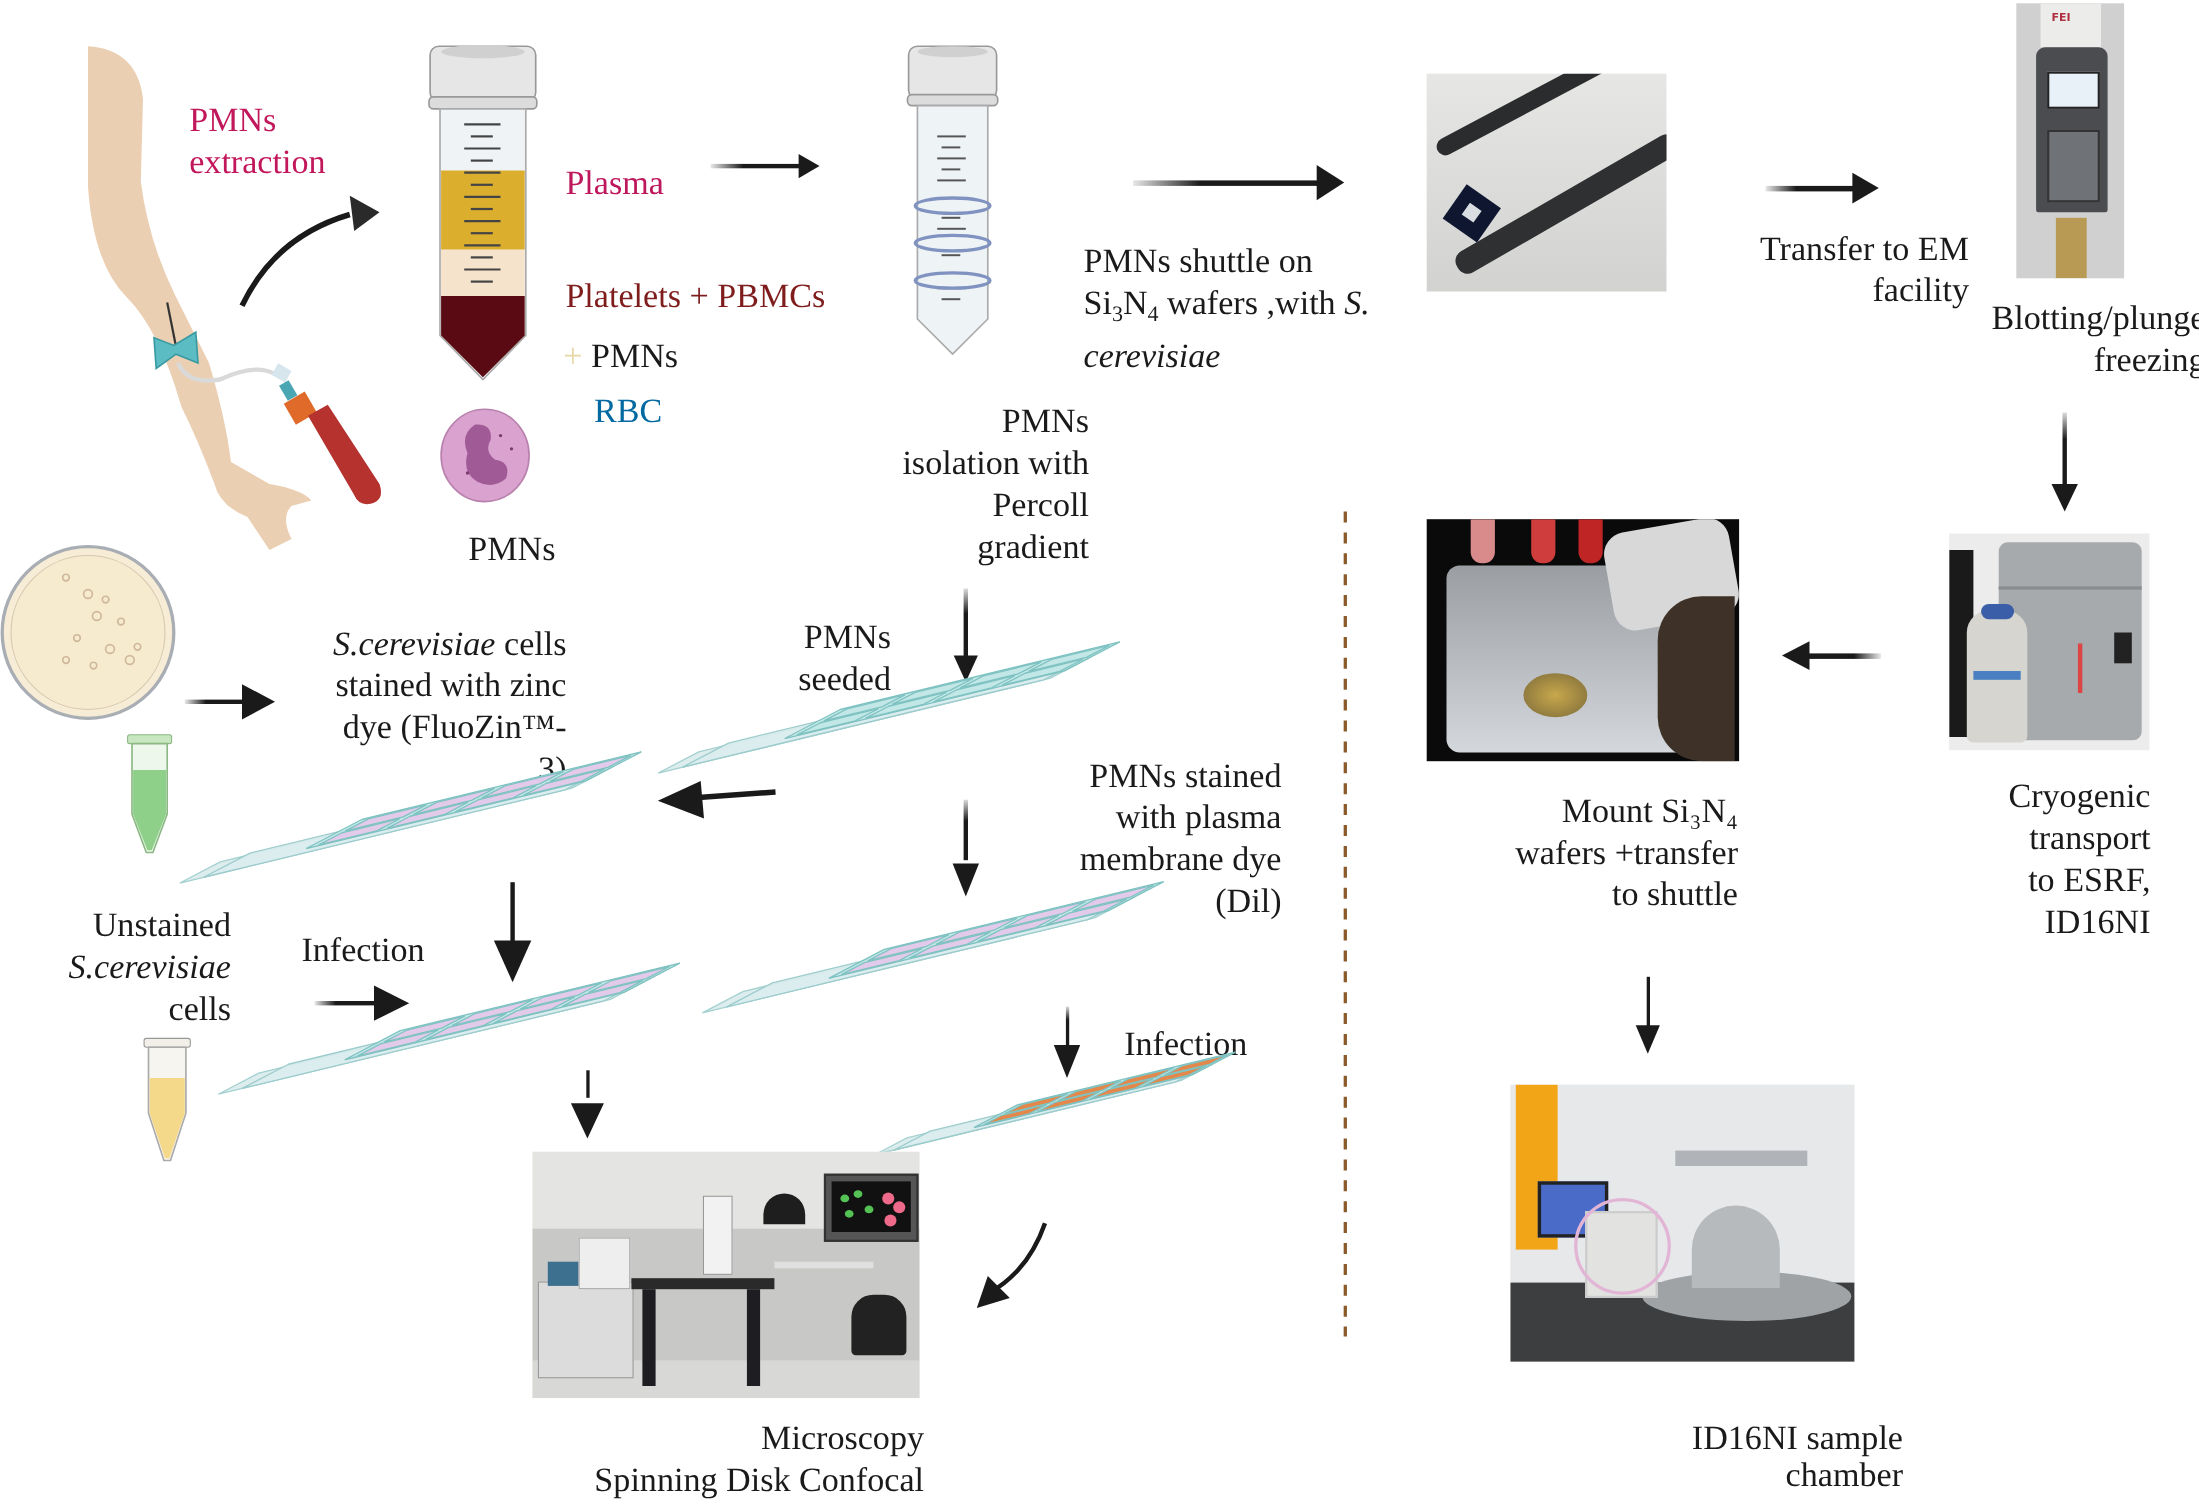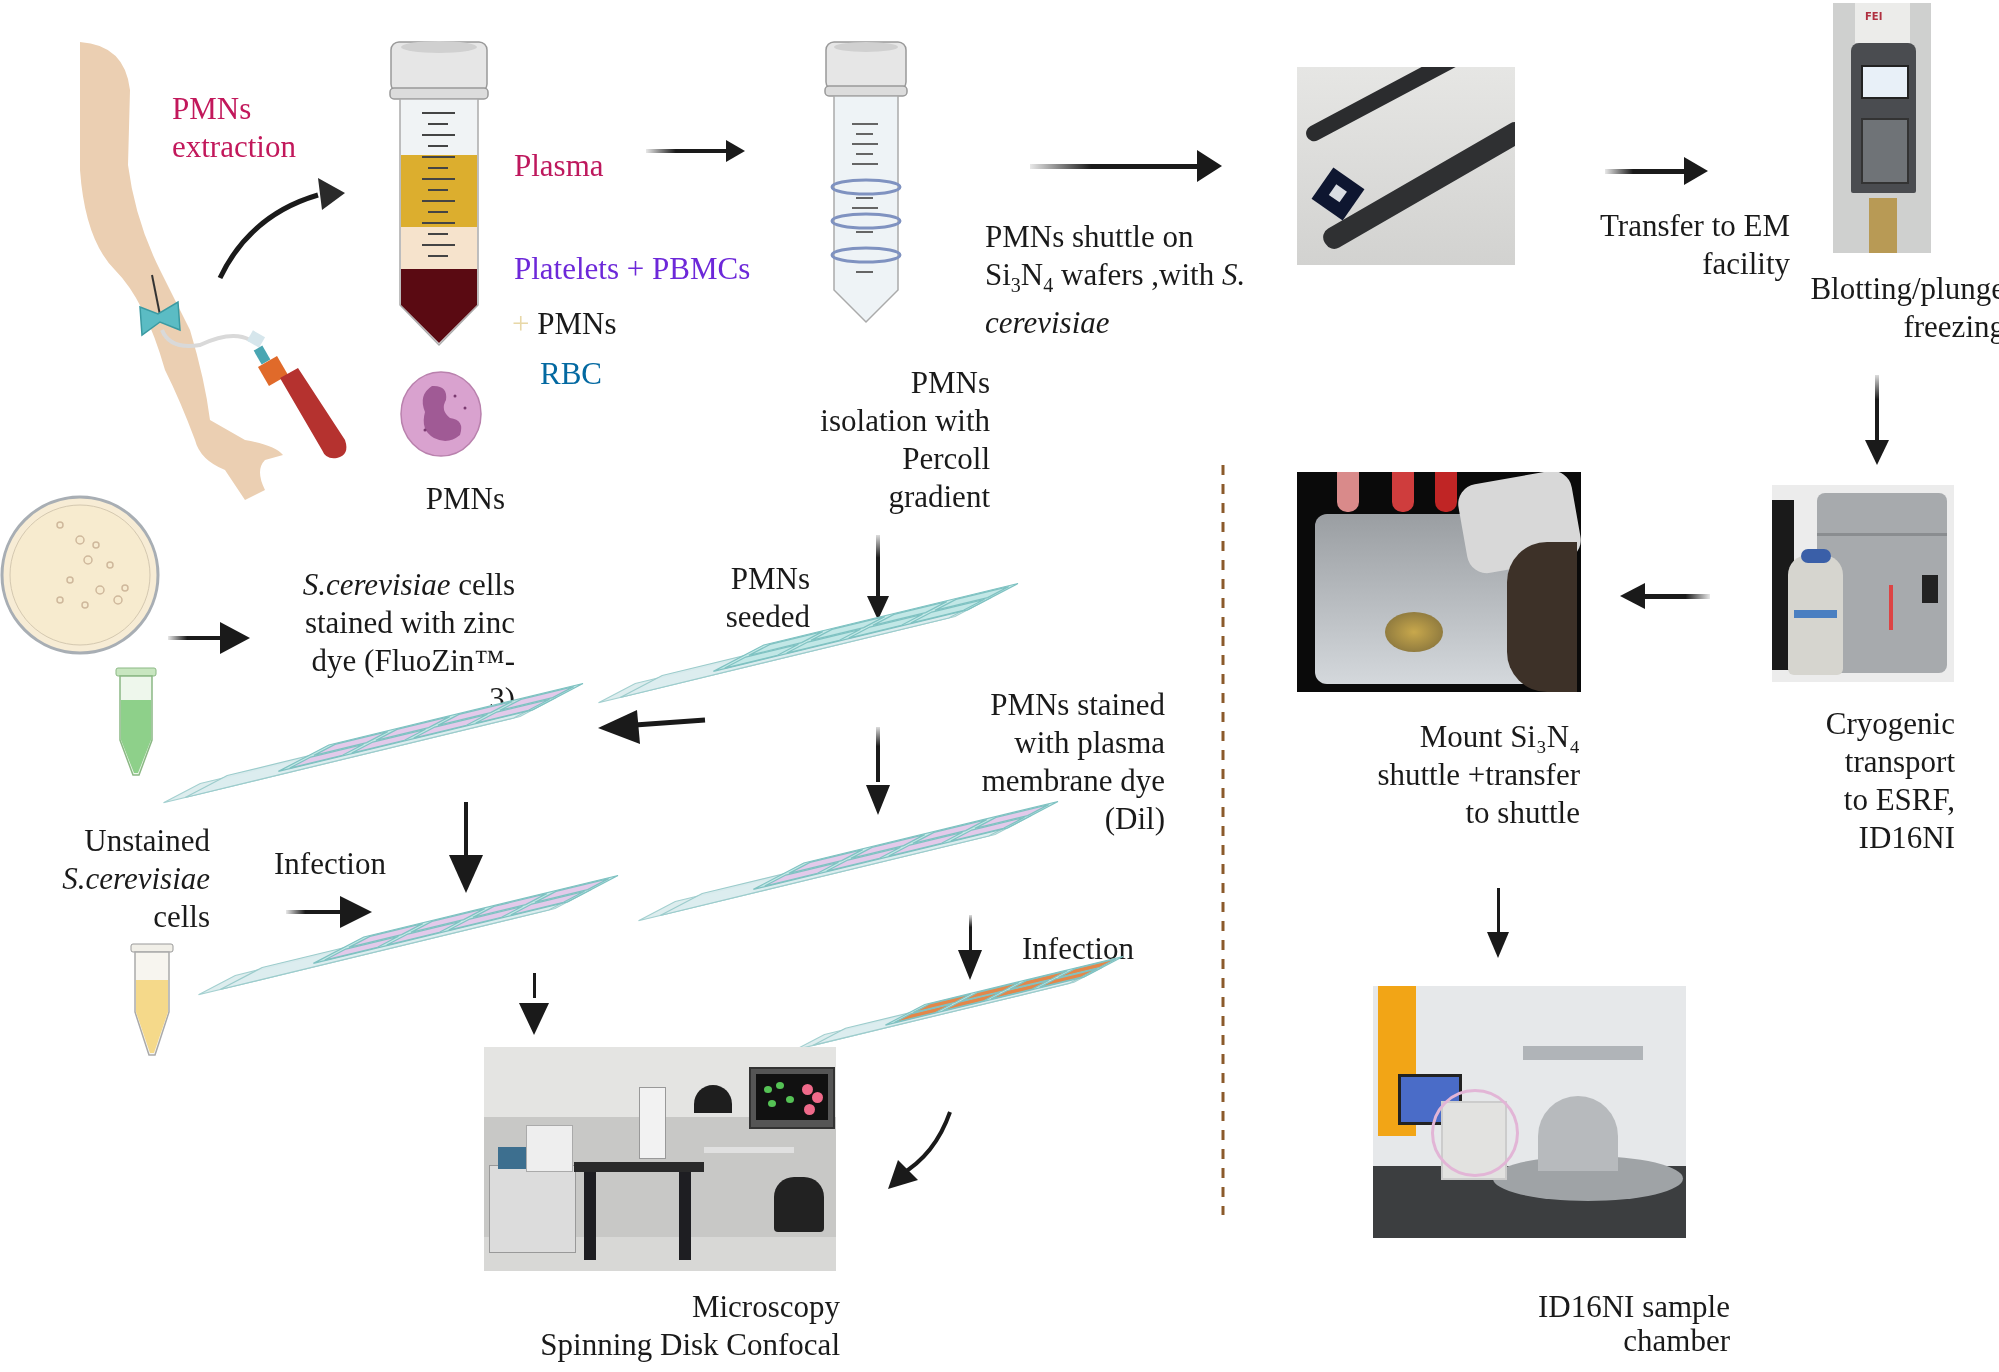--- a/index.html
+++ b/index.html
@@ -153,21 +153,21 @@
       <line x1="428" y1="190" x2="448" y2="190"></line>
     <line x1="422" y1="201" x2="455" y2="201"></line>
       <line x1="428" y1="212" x2="448" y2="212"></line>
     <line x1="422" y1="223" x2="455" y2="223"></line>
       <line x1="428" y1="234" x2="448" y2="234"></line>
     <line x1="422" y1="245" x2="455" y2="245"></line>
       <line x1="428" y1="256" x2="448" y2="256"></line>
   </g>
 </svg>
 <div class="lbl left" style="left:514px;top:135px;color:#be185d;margin-top:12px;">Plasma</div>
-<div class="lbl left" style="left:514px;top:250px;color:#6d28d9;">Platelets + PBMCs</div>
+<div class="lbl left" style="left:514px;top:250px;color:#7f1d1d;">Platelets + PBMCs</div>
 <div class="lbl left" style="left:512px;top:305px;">
   <span style="color:#e8d8a8;">+</span>
   <span>PMNs</span>
 </div>
 <div class="lbl left" style="left:540px;top:355px;color:#0369a1;">RBC</div>
 
 <svg width="1999" height="1372">
   <ellipse cx="441" cy="414" rx="40" ry="42" fill="#d9a2cf" stroke="#b981ad" stroke-width="1.5"></ellipse>
   <path d="M432 386 Q448 385 446 400 Q440 410 450 418 Q465 420 460 435 Q448 445 434 438 Q420 430 425 412 Q418 395 432 386 Z" fill="#a05a95"></path>
   <circle cx="455" cy="396" r="1.5" fill="#7a3a70"></circle>
@@ -412,21 +412,21 @@
   <div class="abs" style="left:18px;top:42px;width:225px;height:170px;background:linear-gradient(180deg,#9a9ea2,#d4d8dc);border-radius:12px;"></div>
   <div class="abs" style="left:40px;top:0;width:22px;height:40px;background:#d98a8a;border-radius:0 0 10px 10px;"></div>
   <div class="abs" style="left:95px;top:0;width:22px;height:40px;background:#cf3d3d;border-radius:0 0 10px 10px;"></div>
   <div class="abs" style="left:138px;top:0;width:22px;height:40px;background:#c02525;border-radius:0 0 10px 10px;"></div>
   <div class="abs" style="left:88px;top:140px;width:58px;height:40px;background:radial-gradient(#c8a84c,#7b6a3a);border-radius:50%;"></div>
   <div class="abs" style="left:165px;top:5px;width:115px;height:90px;background:#d8d8d8;border-radius:20px;transform:rotate(-10deg);"></div>
   <div class="abs" style="left:210px;top:70px;width:70px;height:150px;background:#3d3128;border-radius:40px 0 0 40px;"></div>
 </div>
 <div class="lbl" style="left:1300px;top:718px;width:280px;">
   <div>Mount Si₃N₄</div>
-  <div>shuttle +transfer</div>
+  <div>wafers +transfer</div>
   <div>to shuttle</div>
 </div>
 
 <div class="photo" style="left:1373px;top:986px;width:313px;height:252px;background:#e6e8ea;">
   <div class="abs" style="left:5px;top:0;width:38px;height:150px;background:#f2a516;"></div>
   <div class="abs" style="left:25px;top:88px;width:58px;height:45px;background:#4a6cc8;border:3px solid #222;"></div>
   <div class="abs" style="left:0;top:180px;width:313px;height:72px;background:#3c3e40;"></div>
   <div class="abs" style="left:120px;top:170px;width:190px;height:45px;background:#9fa3a6;border-radius:50%;"></div>
   <div class="abs" style="left:165px;top:110px;width:80px;height:75px;background:#b7babd;border-radius:40px 40px 0 0;"></div>
   <div class="abs" style="left:150px;top:60px;width:120px;height:14px;background:#b0b4b8;"></div>

